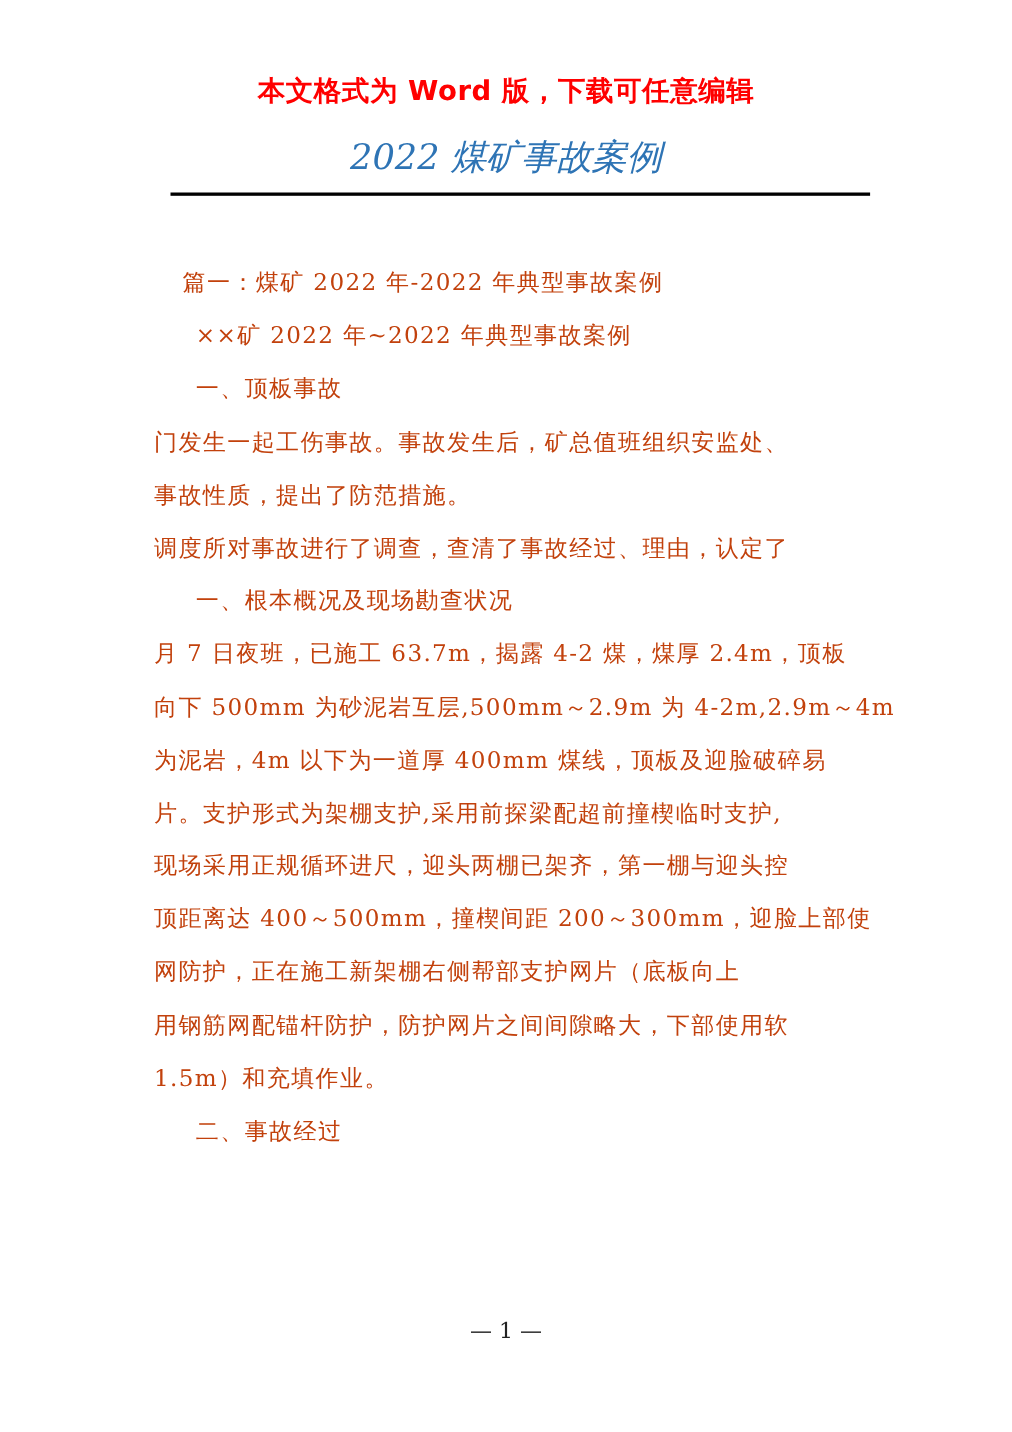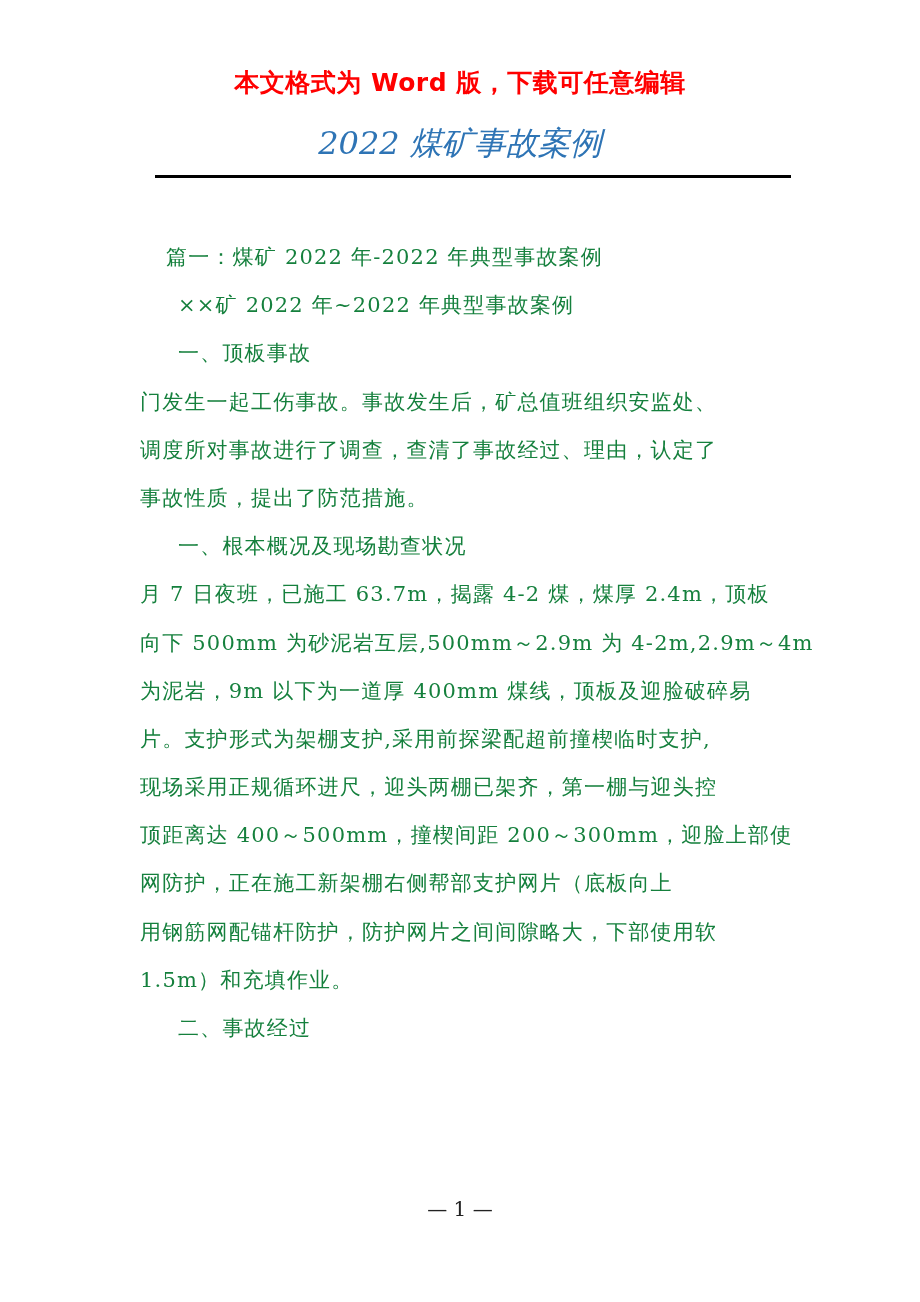--- a/index.html
+++ b/index.html
@@ -12,21 +12,21 @@
   }
   .title {
     position: absolute; left: 0; width: 920px; top: 122px; text-align: center;
     font-family: "DejaVu Serif", serif; font-size: 32px; color: #2e74b5; font-style: italic;
   }
   .rule {
     position: absolute; left: 155px; width: 636px; top: 175px; height: 3px; background: #000;
   }
   .body {
     position: absolute; left: 140px; width: 640px; top: 233px;
-    font-family: "DejaVu Serif", serif; font-size: 21px; color: #15803d;
+    font-family: "DejaVu Serif", serif; font-size: 21px; color: #c2410c;
     line-height: 48.2px;
   }
   .line { white-space: nowrap; height: 48.2px; letter-spacing: 1.2px; }
   .indent { padding-left: 38px; }
   .indent-sm { padding-left: 26px; }
   .footer {
     position: absolute; left: 0; width: 920px; top: 1197px; text-align: center;
     font-family: "DejaVu Serif", serif; font-size: 20px; color: #222;
   }
 </style>
@@ -36,26 +36,26 @@
 <div class="page">
   <div class="banner">本文格式为 Word 版，下载可任意编辑</div>
   <div class="title">2022 煤矿事故案例</div>
   <div class="rule"></div>
 
   <div class="body">
     <div class="line indent-sm">篇一：煤矿 2022 年-2022 年典型事故案例</div>
     <div class="line indent">××矿 2022 年~2022 年典型事故案例</div>
     <div class="line indent">一、顶板事故</div>
     <div class="line">门发生一起工伤事故。事故发生后，矿总值班组织安监处、</div>
+    <div class="line">事故性质，提出了防范措施。</div>
     <div class="line">调度所对事故进行了调查，查清了事故经过、理由，认定了</div>
-    <div class="line">事故性质，提出了防范措施。</div>
     <div class="line indent">一、根本概况及现场勘查状况</div>
     <div class="line">月 7 日夜班，已施工 63.7m，揭露 4-2 煤，煤厚 2.4m，顶板</div>
     <div class="line">向下 500mm 为砂泥岩互层,500mm～2.9m 为 4-2m,2.9m～4m</div>
-    <div class="line">为泥岩，9m 以下为一道厚 400mm 煤线，顶板及迎脸破碎易</div>
+    <div class="line">为泥岩，4m 以下为一道厚 400mm 煤线，顶板及迎脸破碎易</div>
     <div class="line">片。支护形式为架棚支护,采用前探梁配超前撞楔临时支护,</div>
     <div class="line">现场采用正规循环进尺，迎头两棚已架齐，第一棚与迎头控</div>
     <div class="line">顶距离达 400～500mm，撞楔间距 200～300mm，迎脸上部使</div>
     <div class="line">网防护，正在施工新架棚右侧帮部支护网片（底板向上</div>
     <div class="line">用钢筋网配锚杆防护，防护网片之间间隙略大，下部使用软</div>
     <div class="line">1.5m）和充填作业。</div>
     <div class="line indent">二、事故经过</div>
   </div>
 
   <div class="footer">— 1 —</div>

